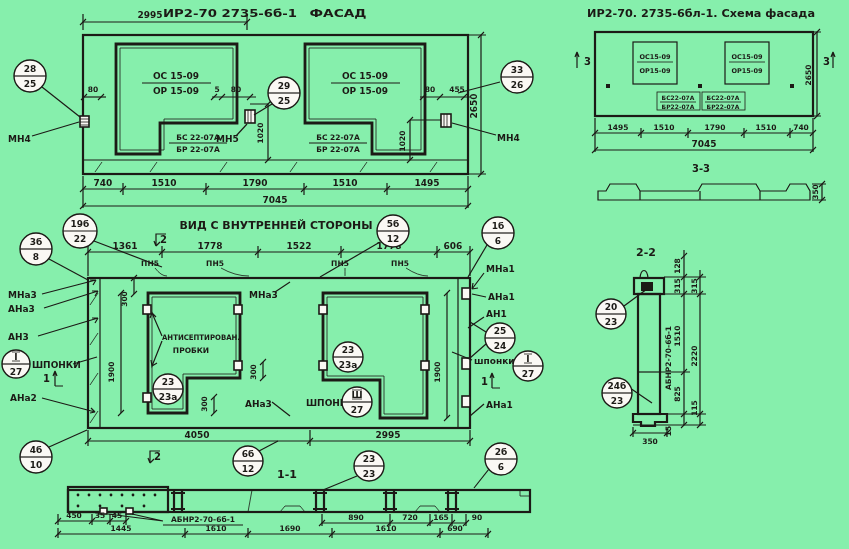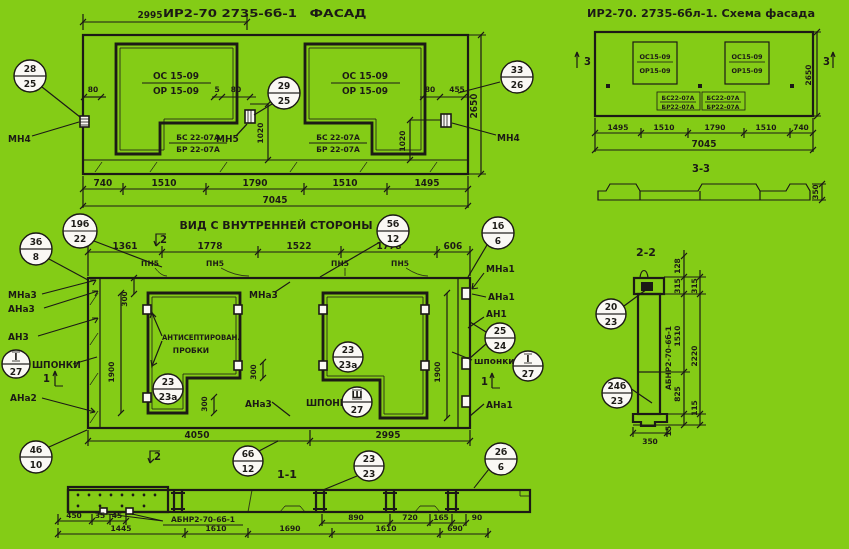--- a/index.html
+++ b/index.html
@@ -1,16 +1,16 @@
 <!DOCTYPE html>
 <html><head>
 <meta charset="utf-8">
 <style>
   html,body{margin:0;padding:0;background:#e8e6e1;}
-  .sheet{width:849px;height:549px;background:#84cc16;position:relative;overflow:hidden;
+  .sheet{width:849px;height:549px;background:#86efac;position:relative;overflow:hidden;
          font-family:"DejaVu Sans",sans-serif;}
   svg text{font-family:"DejaVu Sans",sans-serif;font-weight:700;fill:#1c1a16;}
   .tx{font-size:9px;}
   .tx8{font-size:7.5px;}
   .tx7{font-size:6.5px;}
   .tx6{font-size:6px;}
   .tx10{font-size:10px;}
   .tx11{font-size:11px;}
   .mid{text-anchor:middle;}
   .ln{stroke:#1c1a16;stroke-width:1.2;fill:none;}

